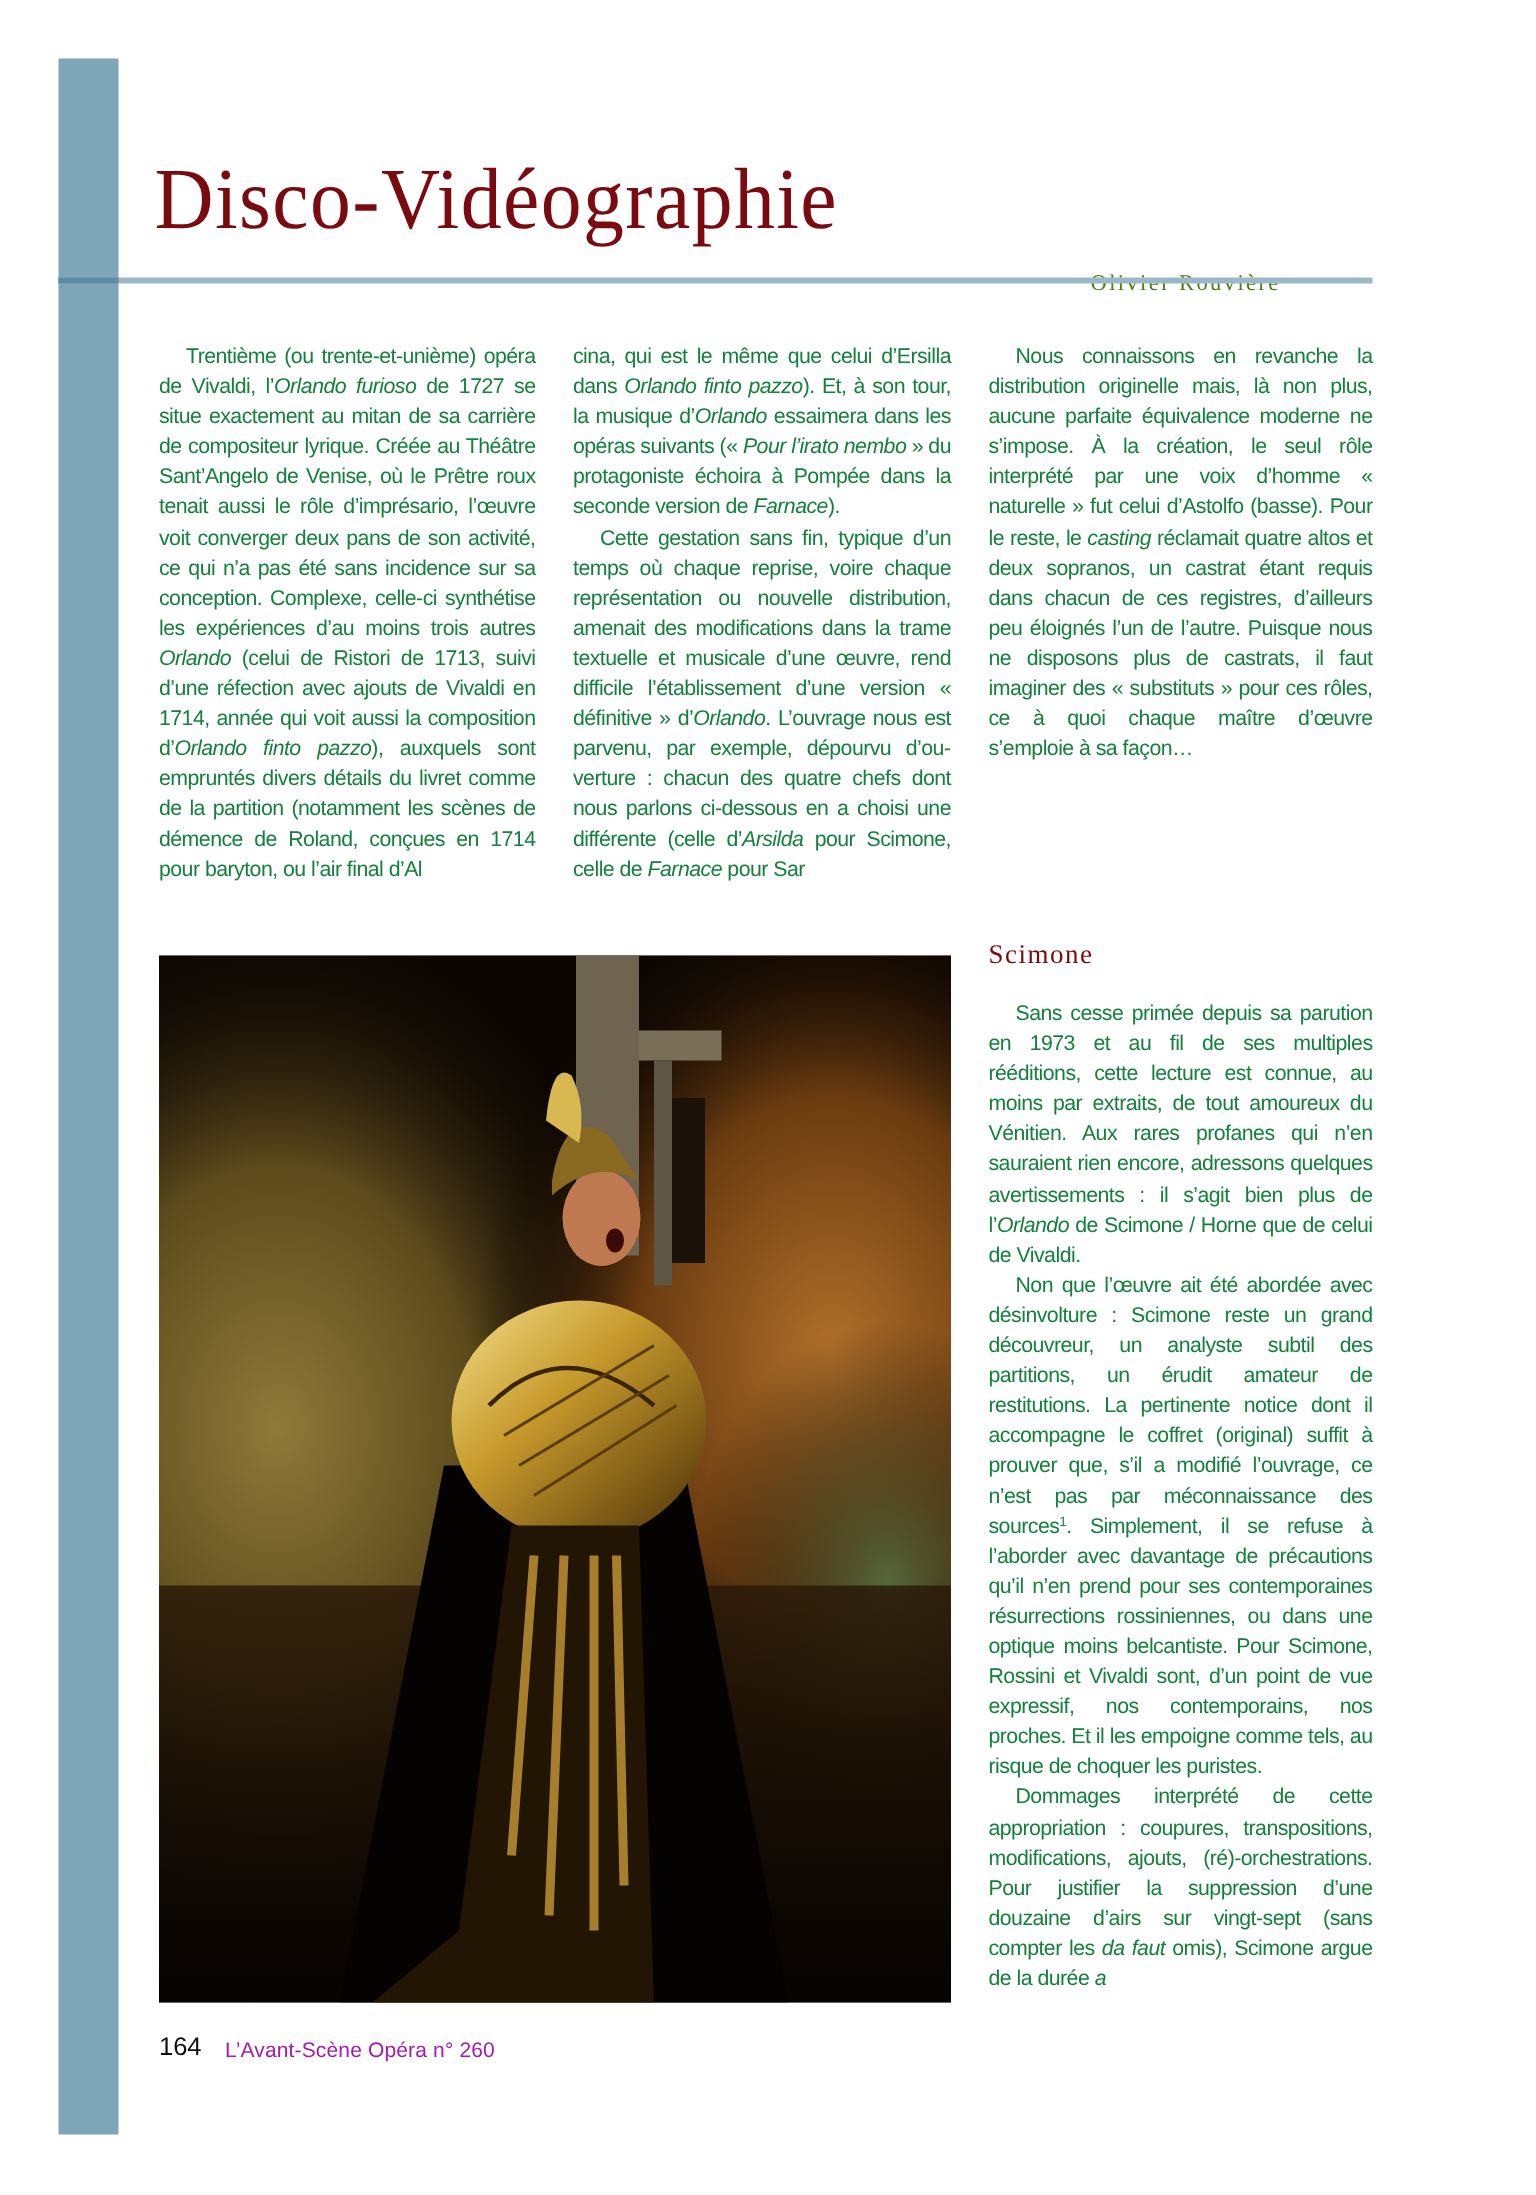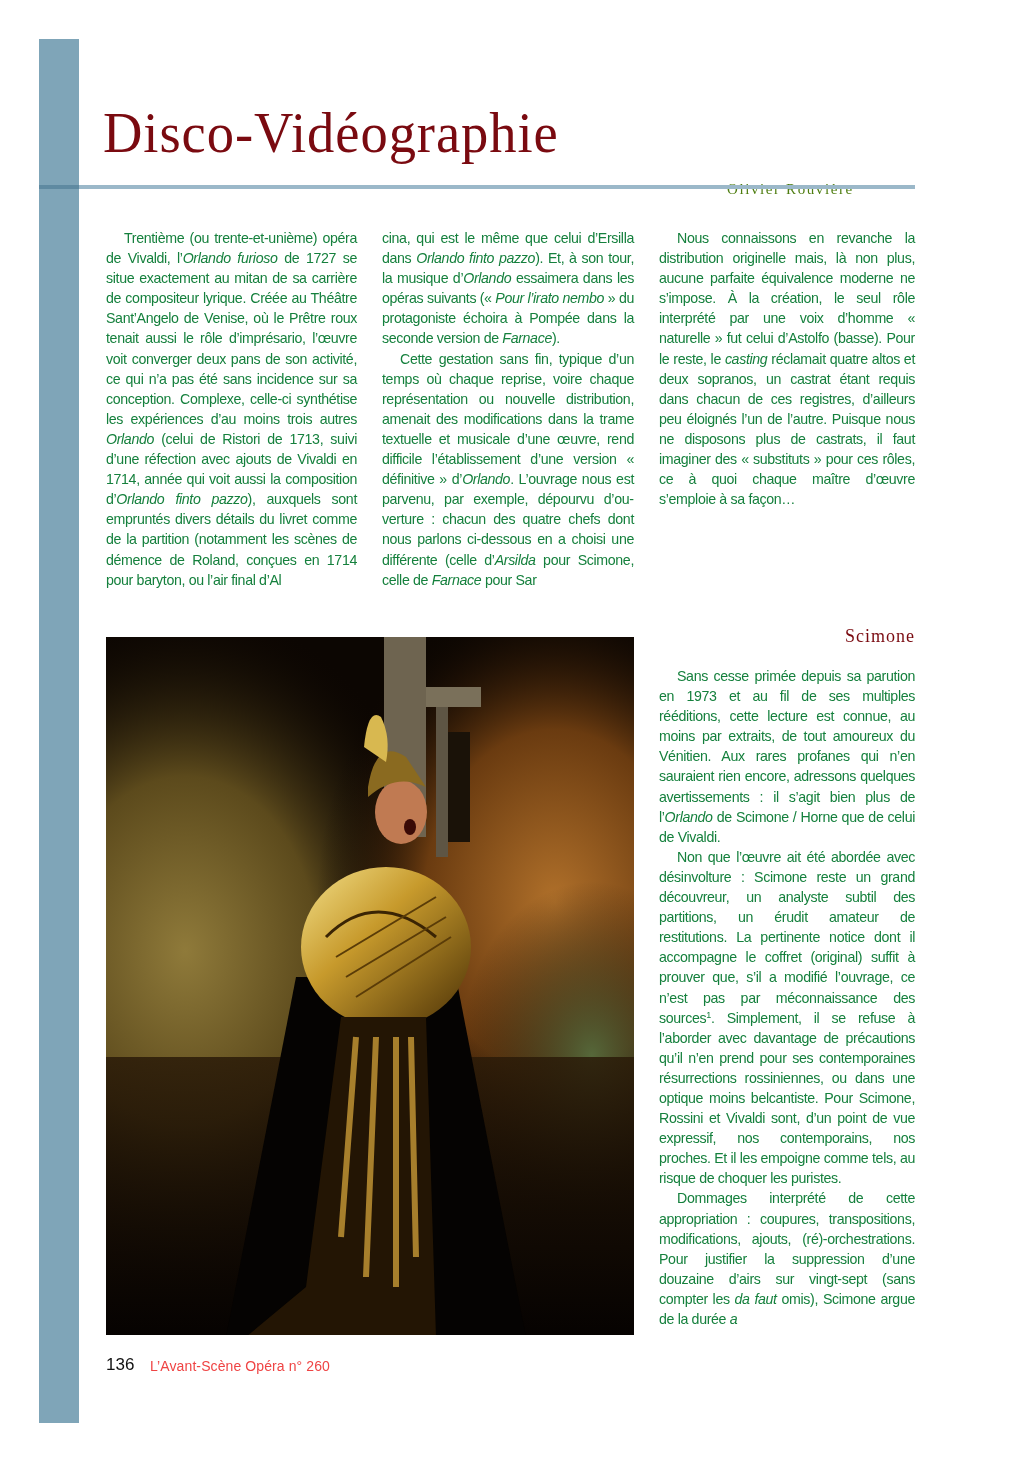--- a/index.html
+++ b/index.html
@@ -10,29 +10,29 @@
   .rule { position: absolute; left: 39px; top: 185px; width: 876px; height: 4px; background: #9bb8c9; }
   .rule-dark { position: absolute; left: 39px; top: 185px; width: 40px; height: 4px; background: #5f8aa1; }
 
   .col { position: absolute; font-family: "Liberation Sans", "DejaVu Sans", sans-serif; font-size: 14.2px; line-height: 20.1px; color: #15803d; text-align: justify; hyphens: manual; letter-spacing: -0.35px; }
   .col p { margin: 0; text-indent: 18px; }
   .col p.noindent { text-indent: 0; }
   .col1 { left: 106px; top: 228px; width: 251px; }
   .col2 { left: 382px; top: 228px; width: 252px; }
   .col3 { left: 659px; top: 228px; width: 256px; }
   .col3b { left: 659px; top: 666px; width: 256px; }
-  .sub { position: absolute; left: 659px; top: 626px; width: 256px; text-align: right; font-family: "Liberation Serif", "DejaVu Serif", serif; font-size: 18px; color: #7a0a10; letter-spacing: 1px; }
+  .sub { position: absolute; left: 659px; top: 626px; width: 256px; text-align: left; font-family: "Liberation Serif", "DejaVu Serif", serif; font-size: 18px; color: #7a0a10; letter-spacing: 1px; }
   i { font-style: italic; }
   sup { font-size: 9px; line-height: 0; vertical-align: 5px; }
 
   .photo { position: absolute; left: 106px; top: 637px; width: 528px; height: 698px; overflow: hidden; background: #0c0602; }
   .photo svg { display: block; }
 
   .footer-page { position: absolute; left: 106px; top: 1335px; font-family: "Liberation Sans", "DejaVu Sans", sans-serif; font-size: 17px; color: #111; line-height: 60px; }
-  .footer-pub { position: absolute; left: 150px; top: 1335px; font-family: "Liberation Sans", "DejaVu Sans", sans-serif; font-size: 14px; color: #ef4444; line-height: 62px; letter-spacing: 0.1px; }
+  .footer-pub { position: absolute; left: 150px; top: 1335px; font-family: "Liberation Sans", "DejaVu Sans", sans-serif; font-size: 14px; color: #a21caf; line-height: 62px; letter-spacing: 0.1px; }
 </style>
 </head>
 <body>
 
 <div class="sidebar"></div>
 
 <div class="title">Disco-Vidéographie</div>
 <div class="author">Olivier Rouvière</div>
 <div class="rule"></div>
 <div class="rule-dark"></div>
@@ -105,14 +105,14 @@
     <path d="M250 400 L235 600 M270 400 L260 640 M290 400 L290 650 M305 400 L310 620" stroke="#c99a36" stroke-width="6" opacity="0.8"></path>
 
     <ellipse cx="295" cy="175" rx="26" ry="32" fill="#c07a52"></ellipse>
     <ellipse cx="304" cy="190" rx="6" ry="8" fill="#3a0a06"></ellipse>
 
     <path d="M262 150 Q270 100 300 120 L320 150 Q290 135 262 160 Z" fill="#8a6a20"></path>
     <path d="M258 110 Q262 70 275 80 Q285 100 280 125 Z" fill="#d8b850"></path>
   </svg>
 </div>
 
-<div class="footer-page">136</div>
+<div class="footer-page">164</div>
 <div class="footer-pub">L’Avant-Scène Opéra n° 260</div>
 
 </body></html>

